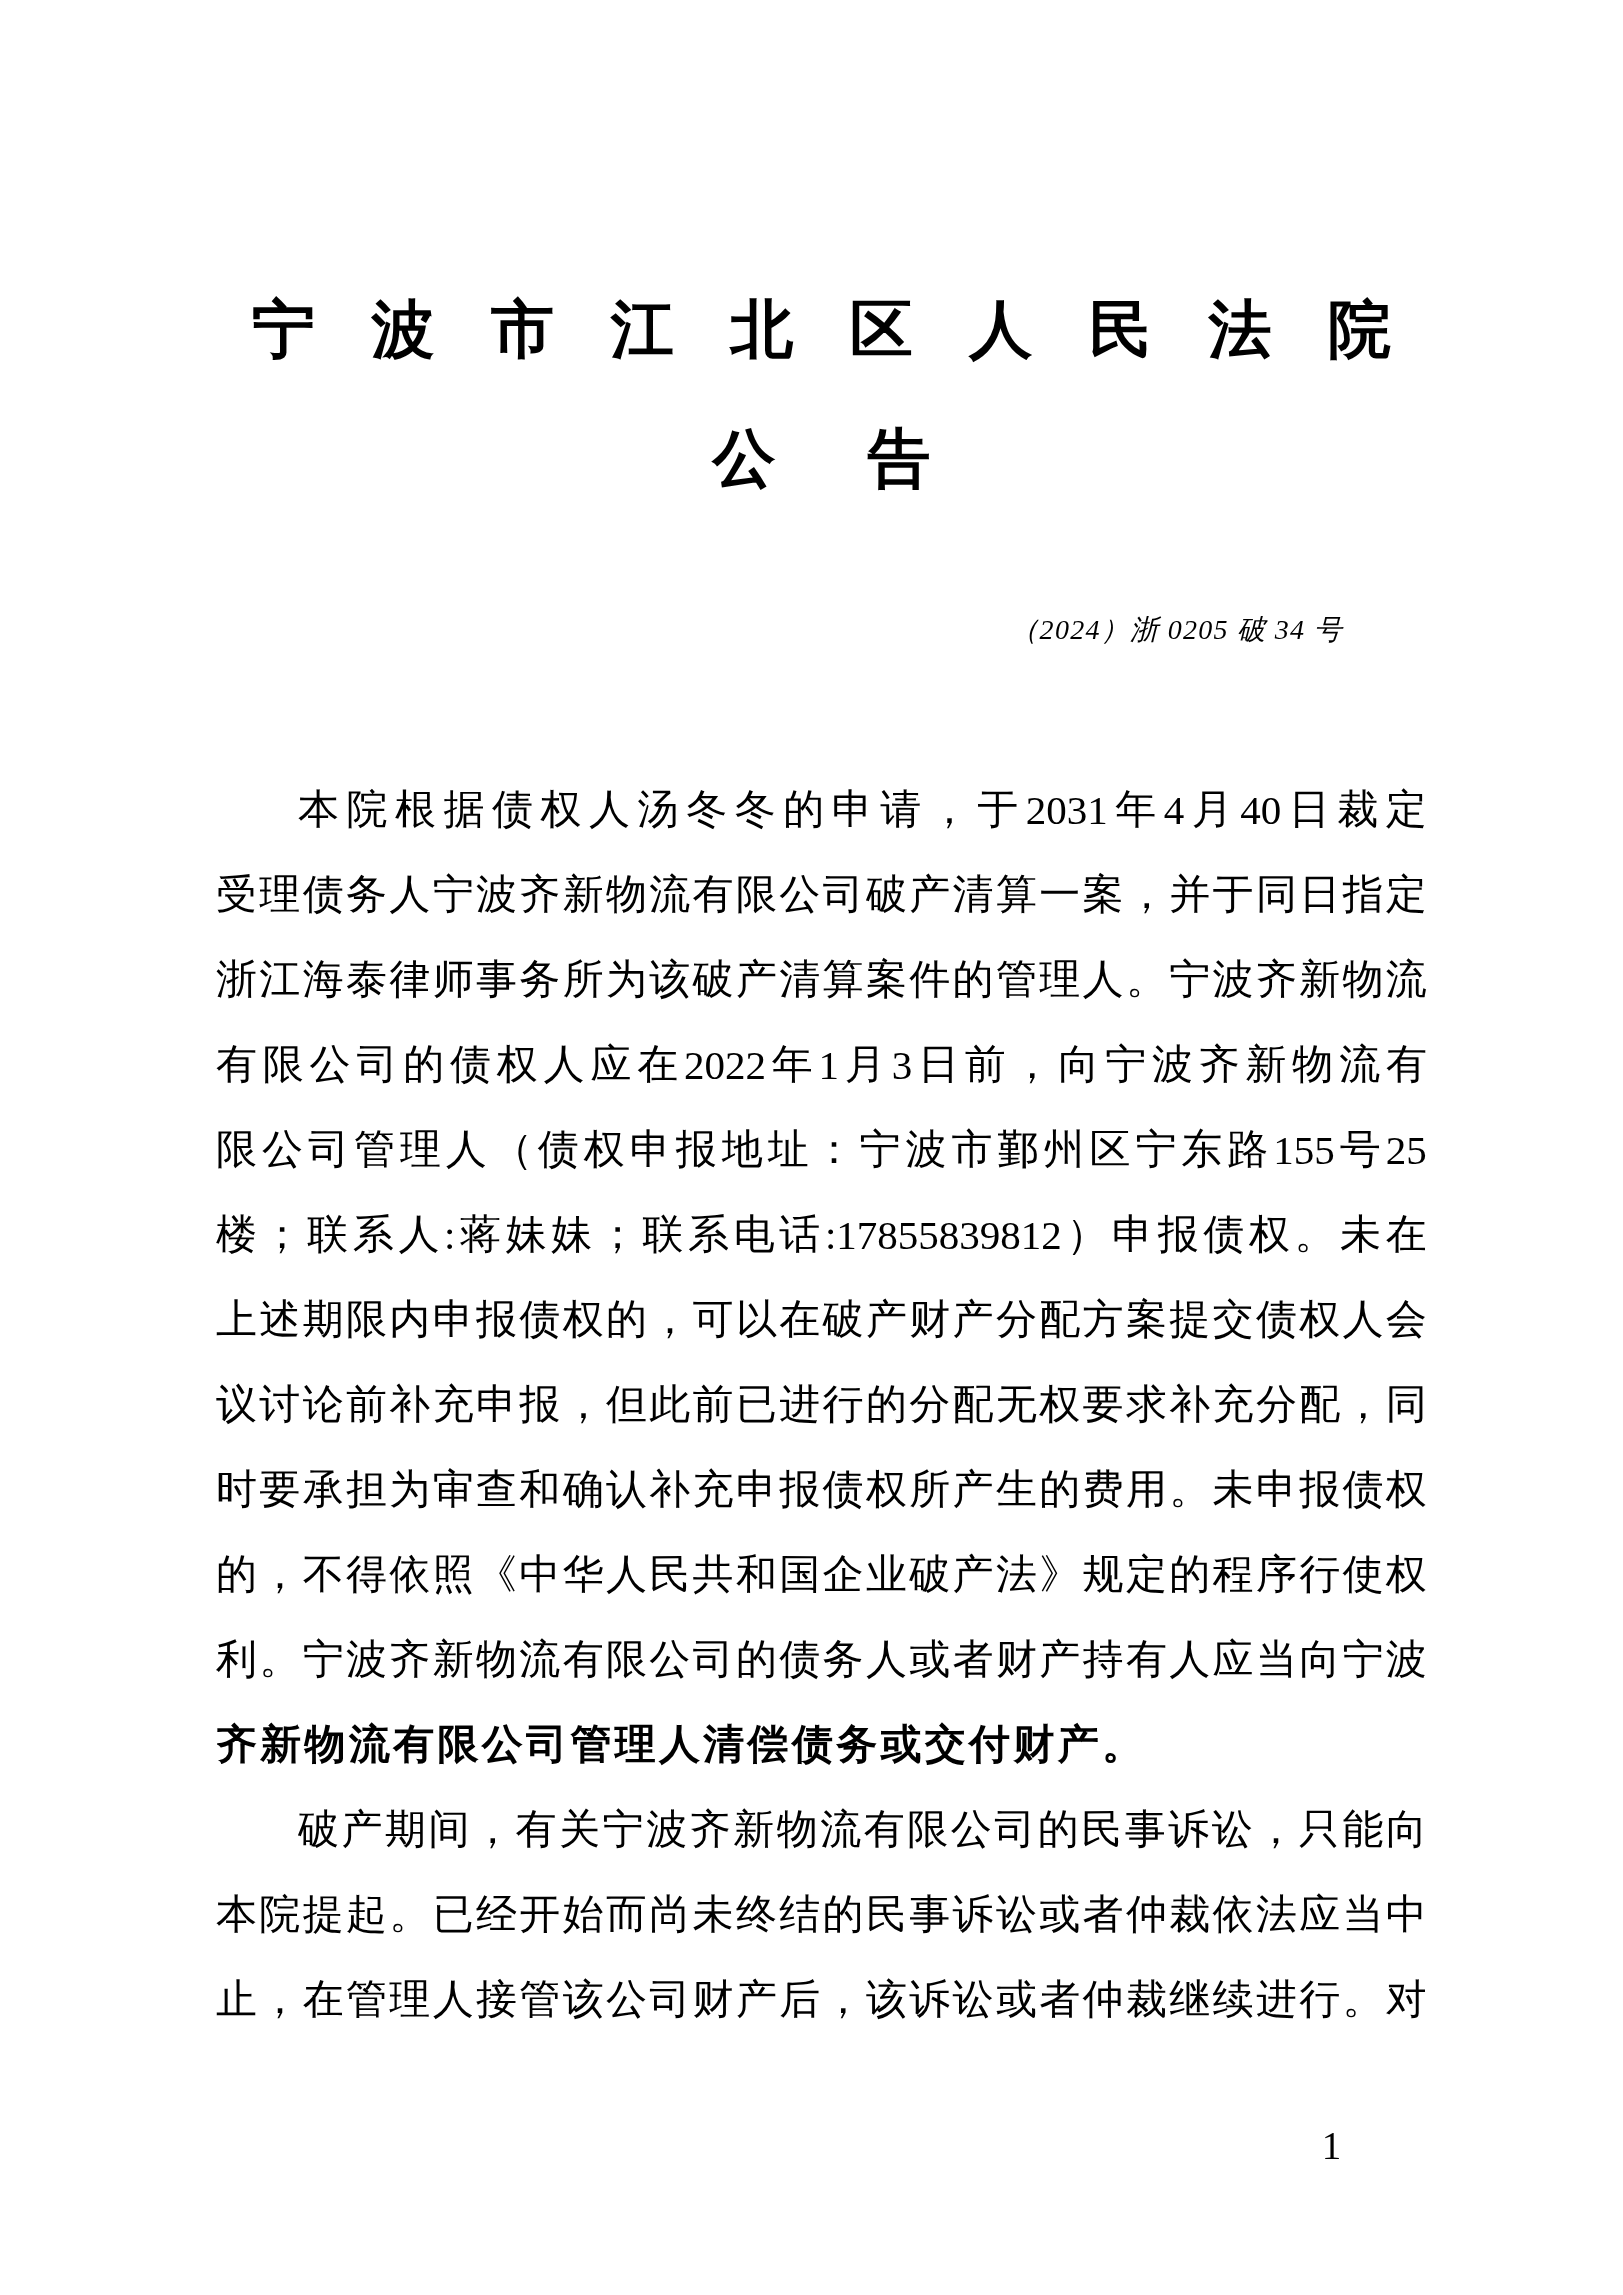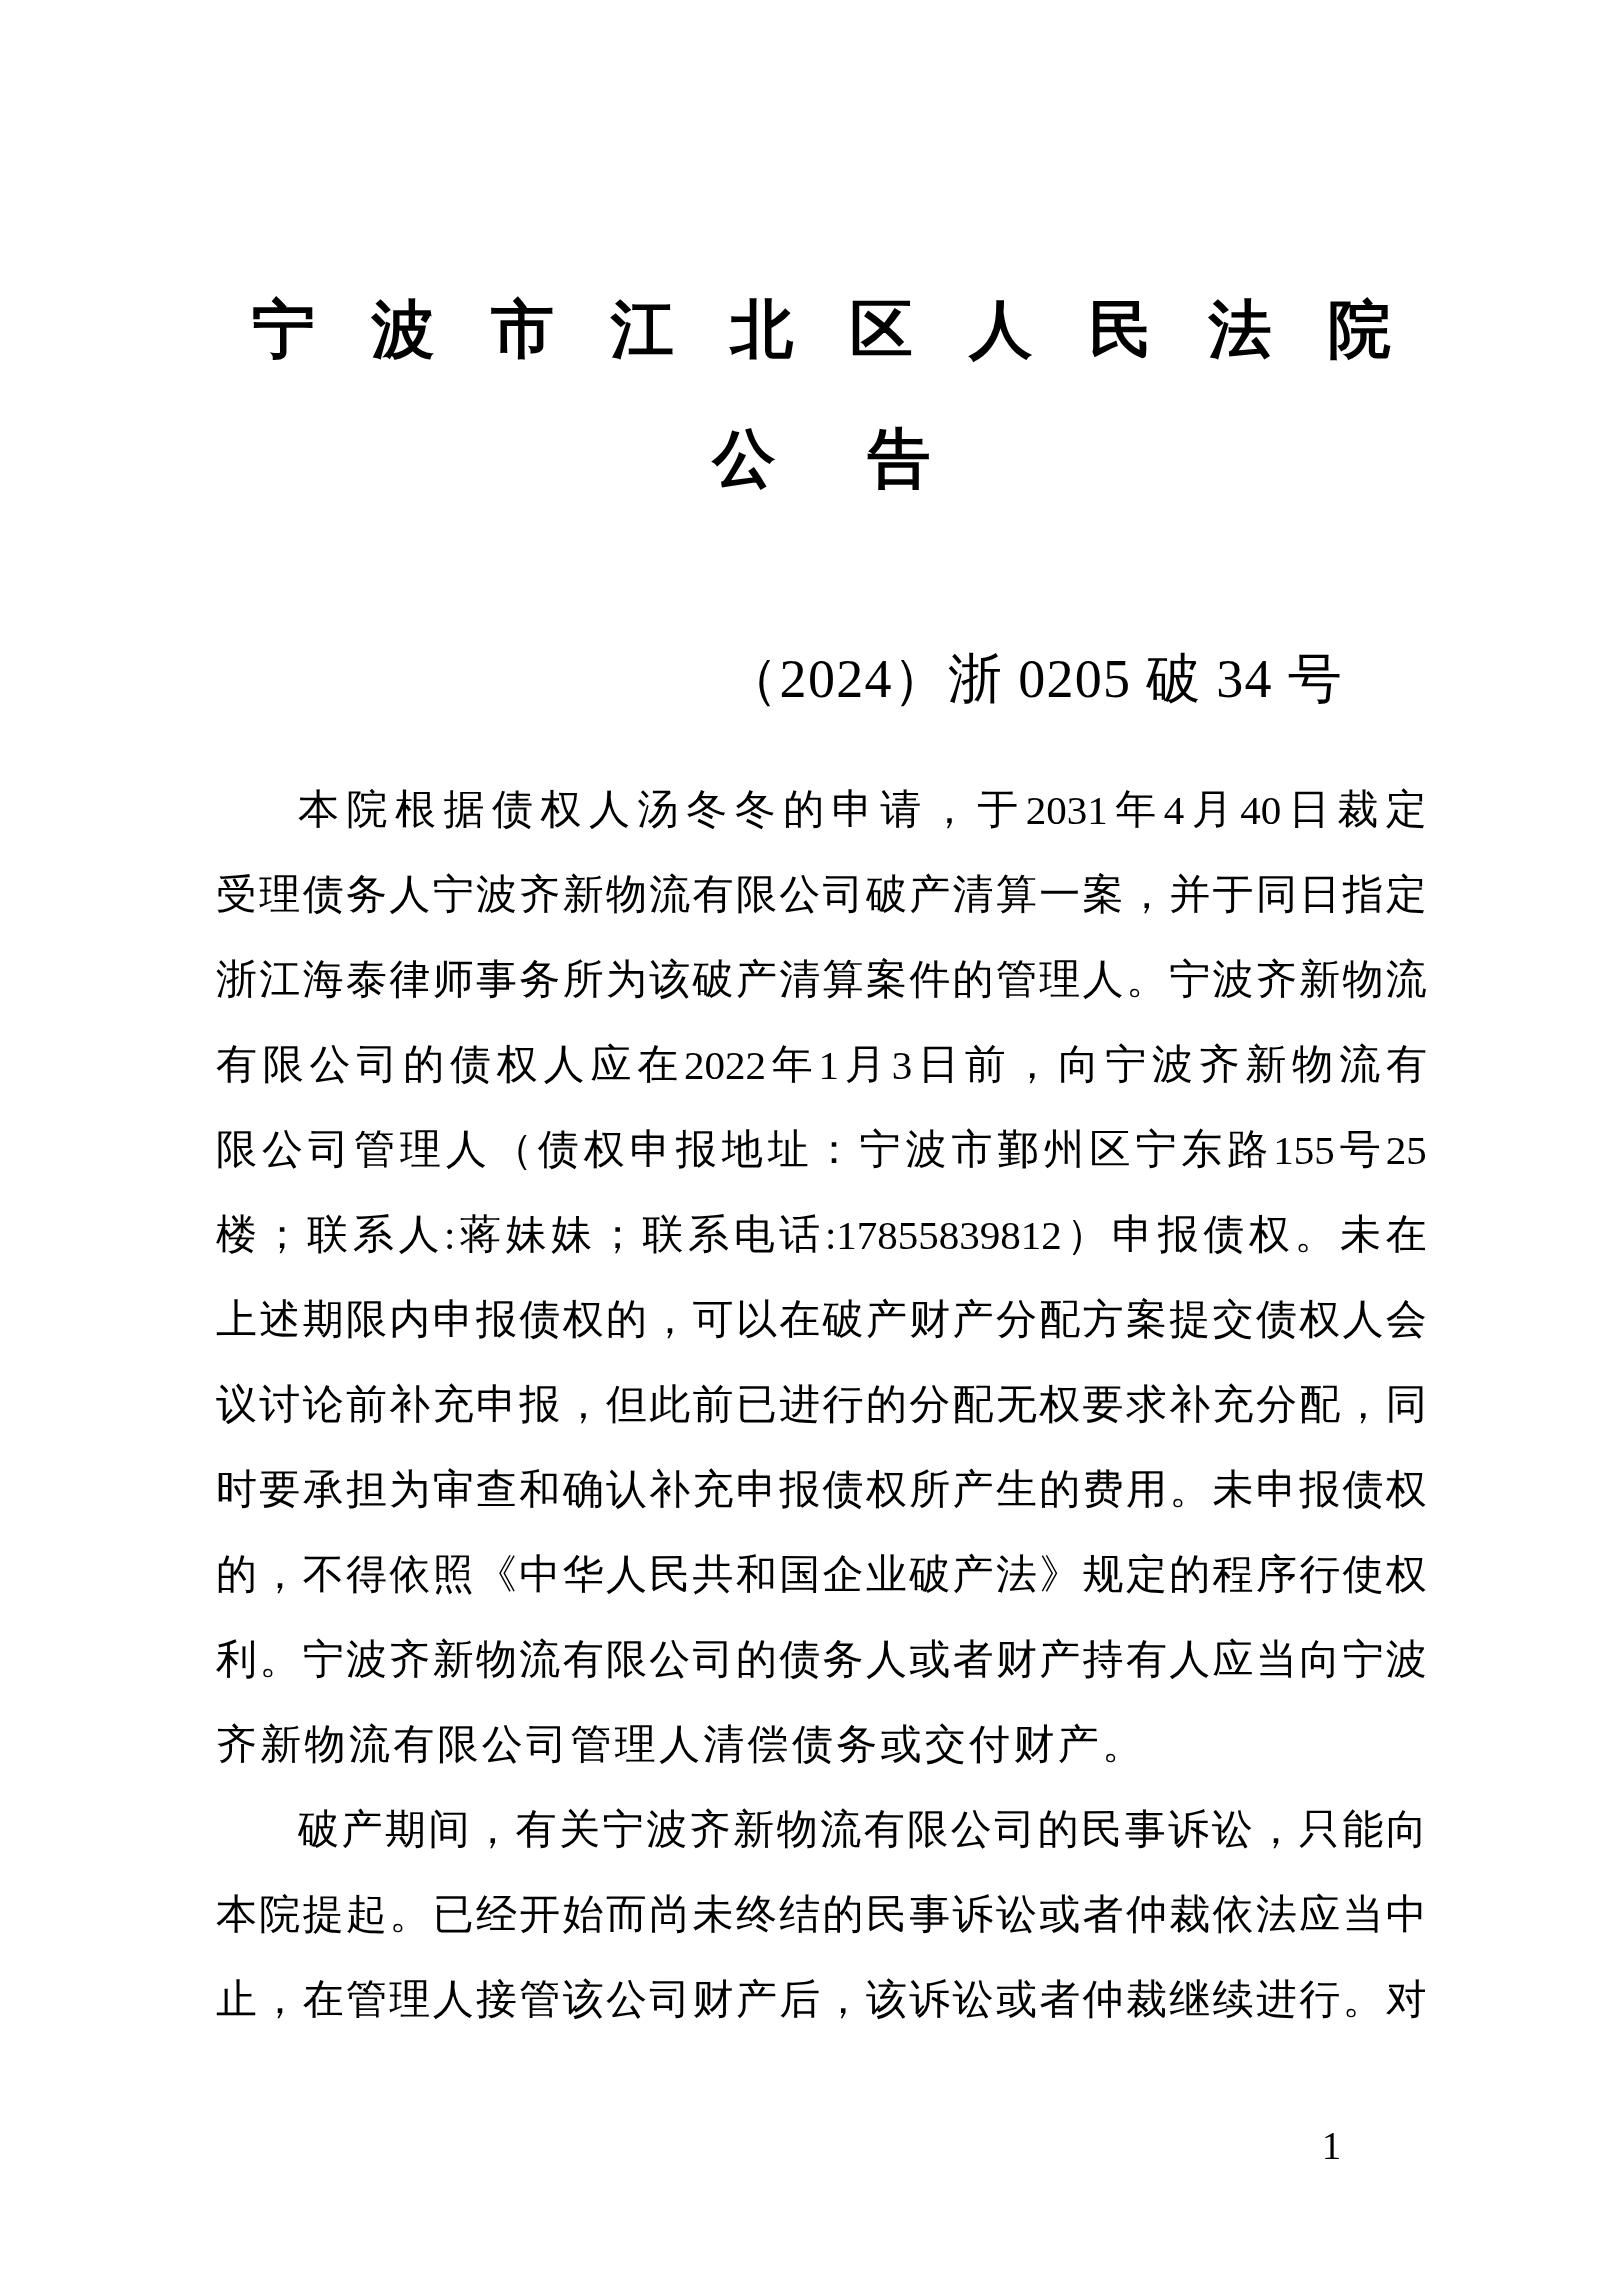--- a/index.html
+++ b/index.html
@@ -36,28 +36,29 @@
     justify-content: center;
     gap: 92px;
     font-size: 63px;
     font-weight: bold;
     line-height: 1.1;
   }
   
   .case-number {
     position: absolute;
     left: 216px;
-    top: 650px;
+    top: 615px;
     width: 1211px;
     box-sizing: border-box;
     padding-right: 84px;
     text-align: right;
-    font-size: 54px;
+    font-size: 28px;
     letter-spacing: 1.3px;
     line-height: 1.1;
+    font-style: italic;
   }
   
   .doc-body {
     position: absolute;
     left: 216px;
     top: 767px;
     width: 1211px;
     font-size: 41px;
   }
   .line { height: 85px; }
@@ -65,20 +66,21 @@
     display: flex;
     justify-content: space-between;
     align-items: center;
   }
   .line.justify span { white-space: pre; }
   .line.plain {
     display: flex;
     align-items: center;
     letter-spacing: 3.3px;
     white-space: pre;
+    font-weight: bold;
   }
   
   .page-number {
     position: absolute;
     left: 1299px;
     top: 2123px;
     width: 65px;
     text-align: center;
     font-size: 39px;
   }

